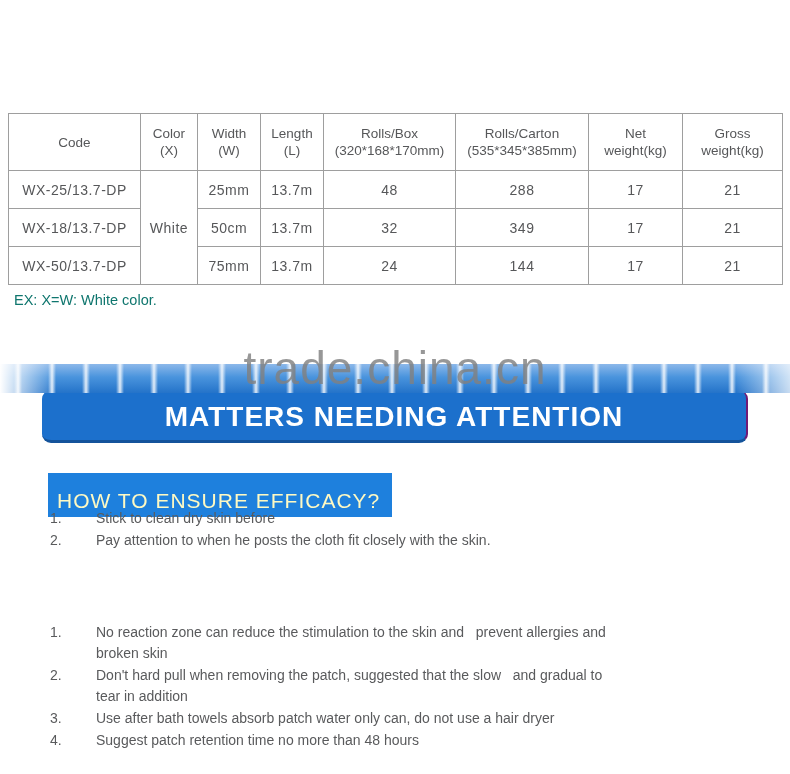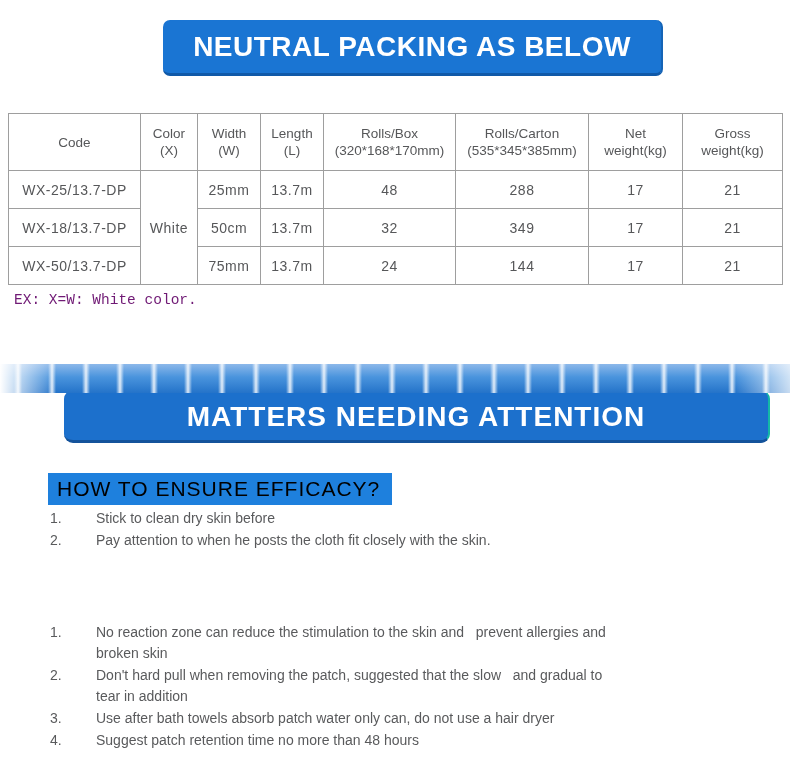--- a/index.html
+++ b/index.html
@@ -45,21 +45,21 @@
     color: #565759;
     font-size: 13.5px;
     white-space: pre-line;
   }
   table.packing th { font-weight: normal; height: 57px; line-height: 17px; }
   table.packing td { height: 38px; font-size: 14px; letter-spacing: 0.5px; }
 
   
   .ex-note {
     position: absolute; left: 14px; top: 292px;
-    font-size: 14.5px; color: #701a75; font-family: Liberation Mono, monospace;
+    font-size: 14.5px; color: #0f766e;
   }
 
   
   .wm-band {
     position: absolute; left: 0; top: 364px; width: 790px; height: 29px;
     background:
       linear-gradient(90deg, #ffffff 0px, rgba(255,255,255,0) 55px, rgba(255,255,255,0) 735px, rgba(255,255,255,0.75) 790px),
       repeating-linear-gradient(90deg, rgba(255,255,255,0) 0px, rgba(255,255,255,0) 14px, rgba(255,255,255,0.85) 18px, rgba(255,255,255,0) 22px, rgba(255,255,255,0) 34px),
       linear-gradient(180deg, #8cb8ea 0%, #4a94dd 45%, #2473c9 100%);
     z-index: 3;
@@ -73,38 +73,37 @@
     z-index: 4;
   }
 
   
   .banner-attention {
     position: absolute; left: 42px; top: 390px;
     width: 706px; height: 53px;
     background: var(--banner-blue2, #1c70cc);
     border-radius: 9px;
     border-bottom: 3px solid #14539b;
-    border-right: 2px solid #14b8a6;
+    border-right: 2px solid #701a75;
     display: flex; align-items: center; justify-content: center;
     z-index: 2;
-    margin-left: 22px;
   }
   .banner-attention span {
     color: #ffffff; font-size: 28px; font-weight: bold; letter-spacing: 1px;
     padding-top: 4px;
   }
 
   
   .section-header {
     position: absolute; left: 48px;
     background: var(--header-blue, #1e80dd);
-    color: #000000;
+    color: #fef9c3;
     font-size: 21px;
     letter-spacing: 1px;
-    padding: 4px 12px 4px 9px;
+    padding: 16px 12px 4px 9px;
     white-space: nowrap;
   }
   .section-header.efficacy { top: 473px; }
   .section-header.protect  { top: 579px; }
 
   
   .num-list { position: absolute; left: 50px; width: 600px; z-index: 1; }
   .num-list.list-1 { top: 508px; }
   .num-list.list-2 { top: 622px; width: 575px; }
   .list-item { display: flex; margin-bottom: 1px; }
@@ -117,23 +116,20 @@
     font-size: 14px; color: #595a5c; line-height: 21px;
     white-space: pre-wrap;
     margin-left: 28px;
   }
 </style>
 </head>
 <body>
 
 <div class="page">
 
-  <div class="banner-top">
-    <span>NEUTRAL PACKING AS BELOW</span>
-  </div>
 
   <div class="table-wrap">
     <table class="packing">
       <colgroup>
         <col style="width:132px">
           <col style="width:57px">
           <col style="width:63px">
           <col style="width:63px">
         <col style="width:132px">
           <col style="width:133px">
@@ -192,20 +188,21 @@
     </table>
   </div>
 
   <div class="ex-note">EX: X=W: White color.</div>
 
   <div class="banner-attention">
     <span>MATTERS NEEDING ATTENTION</span>
   </div>
 
   <div class="wm-band"></div>
+  <div class="wm-text">trade.china.cn</div>
 
   <div class="section-header efficacy">HOW TO ENSURE EFFICACY?</div>
   <div class="num-list list-1">
     <div class="list-item">
       <span class="num">1.</span>
       <span class="txt">Stick to clean dry skin before</span>
     </div>
     <div class="list-item">
       <span class="num">2.</span>
       <span class="txt">Pay attention to when he posts the cloth fit closely with the skin.</span>

